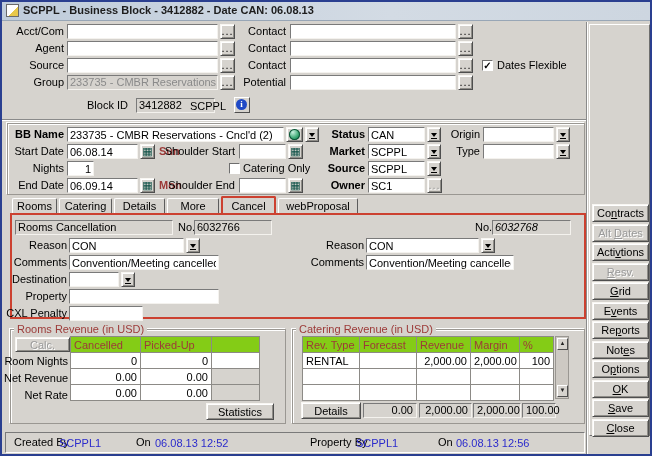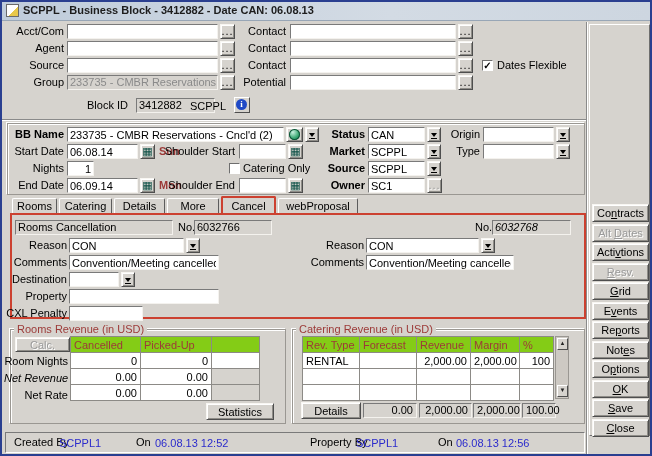--- a/index.html
+++ b/index.html
@@ -203,21 +203,21 @@
   <button class="btn" style="left:479px;top:236px;width:14px;height:15px;"><span class="ddg"><i></i></span></button>
 
   <div class="lbl rt" style="left:299px;top:253px;width:63px;">Comments</div>
   <input class="fld" style="left: 364px; top: 253px; width: 148px;" value="Convention/Meeting cancelled">
 
   <div class="gbox" style="left:8px;top:327px;width:276px;height:95px;"></div>
   <div class="legend maroon" style="left:12px;top:321px;">Rooms Revenue (in USD)</div>
   <button class="btn disb" style="left:13px;top:335px;width:55px;height:15px;">Calc.</button>
 
   <div class="lbl rt" style="left:2px;top:352px;width:64px;">Room Nights</div>
-  <div class="lbl rt" style="left:2px;top:369px;width:64px;font-style:italic;">Net Revenue</div>
+  <div class="lbl rt" style="left:2px;top:369px;width:64px;">Net Revenue</div>
   <div class="lbl rt" style="left:2px;top:386px;width:64px;">Net Rate</div>
 
   <table class="grid" style="left:68px;top:334px;width:189px;">
     <colgroup>
         <col style="width:70px">
         <col style="width:71px">
         <col style="width:48px">
       </colgroup>
     <tbody>
         <tr>

